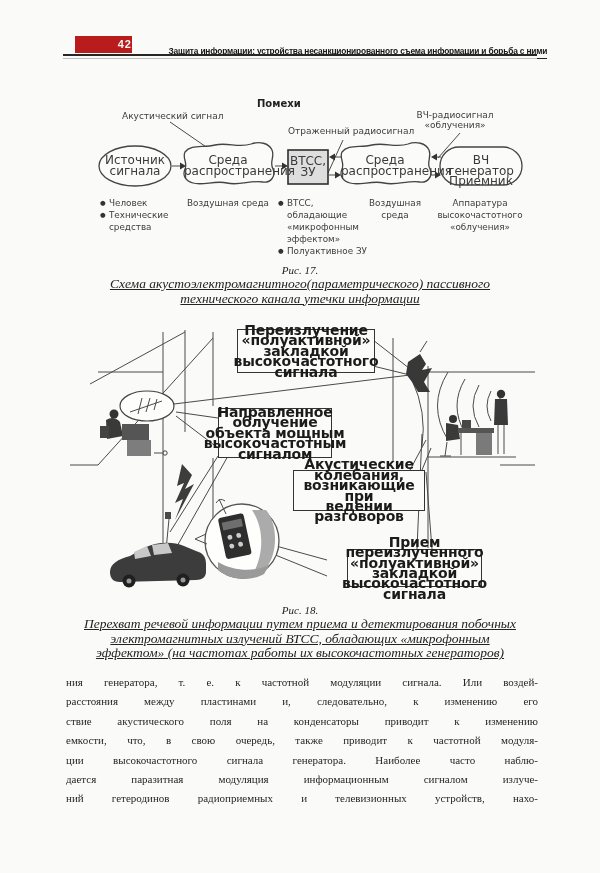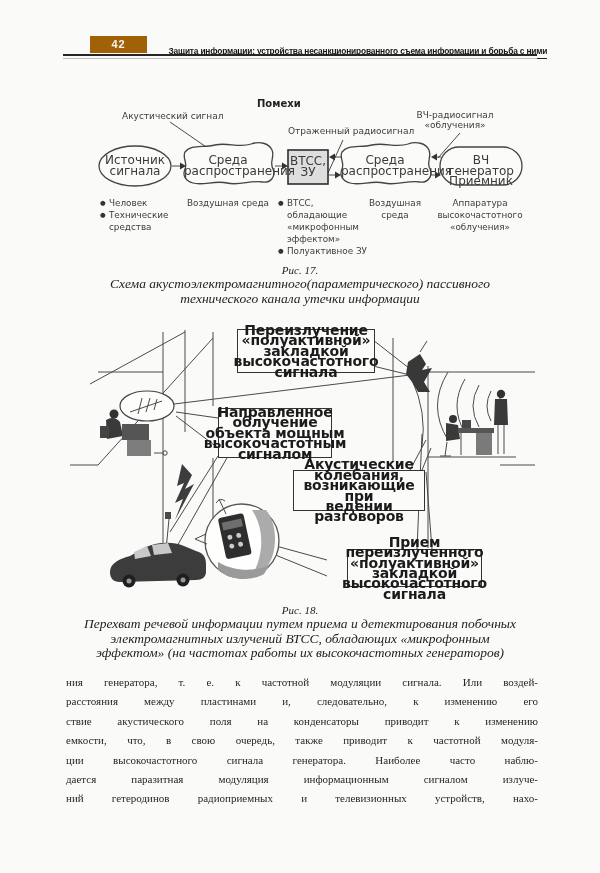--- a/index.html
+++ b/index.html
@@ -1,20 +1,20 @@
 <!DOCTYPE html>
 <html><head>
 <meta charset="utf-8">
 <style>
   html,body{margin:0;padding:0;background:#e8e8e6;}
   .page{position:relative;width:600px;height:873px;background:#fafaf8;overflow:hidden;
         font-family:"DejaVu Sans",sans-serif;color:#2e2e2e;}
   
-  .pagenum{position:absolute;left:90px;top:36px;width:57px;height:17px;background:#a16207;
-           color:#f4f4f4;font:bold 11px/17px "Liberation Sans",sans-serif;text-align:center;
+  .pagenum{position:absolute;left:75px;top:36px;width:57px;height:17px;background:#b91c1c;
+           color:#f4f4f4;font:bold 11px/17px "Liberation Sans",sans-serif;text-align:right;
            letter-spacing:1px;}
   .htitle{position:absolute;left:140px;top:39px;width:397px;text-align:center;}
   .htitle span{display:inline-block;white-space:nowrap;transform:scaleX(.93);transform-origin:right center;
            font:bold 9px "Liberation Sans",sans-serif;letter-spacing:-.2px;color:#161616;
            border-bottom:1.5px solid #222;padding-bottom:2px;}
   .rule1{position:absolute;left:63px;width:474px;top:54px;height:2px;background:#262626;}
   .rule2{position:absolute;left:63px;width:474px;top:58px;height:1px;background:#bdbdbb;}
   
   .fig17{position:absolute;left:85px;top:98px;width:450px;height:170px;}
   .fig17 svg{position:absolute;left:0;top:0;}
@@ -23,21 +23,21 @@
   .pre{white-space:pre-line;}
   .blk-txt{position:absolute;font-size:12px;line-height:10.5px;color:#3a3a3a;text-align:center;}
   .note{position:absolute;top:99px;font-size:8.8px;line-height:12px;color:#3c3c3c;}
   .note.center{text-align:center;}
   .bullet{position:relative;padding-left:9px;}
   .bullet::before{content:"\25CF";position:absolute;left:0;top:0;font-size:6.5px;color:#333;}
   
   .caption{position:absolute;left:60px;width:480px;text-align:center;
            font-family:"Liberation Serif",serif;font-style:italic;color:#232323;}
   .cap-title{font-size:11px;margin-bottom:1px;}
-  .cap-line{font-size:13.5px;line-height:14.5px;}
+  .cap-line{font-size:13.5px;line-height:14.5px;text-decoration:underline;}
   .c17{top:264px;}
   .c18{top:604px;}
   
   .fig18{position:absolute;left:70px;top:322px;width:465px;height:280px;}
   .fig18 svg{position:absolute;left:0;top:0;}
   .callout{position:absolute;background:#fbfbfa;border:1.4px solid #333;color:#1b1b1b;
            font-weight:bold;font-size:14px;line-height:10.4px;letter-spacing:-.2px;
            text-align:center;white-space:pre-line;display:flex;align-items:center;justify-content:center;}
   .co1{left:167px;top:7px;width:136px;height:42px;}
   .co2{left:148px;top:86px;width:112px;height:48px;}

